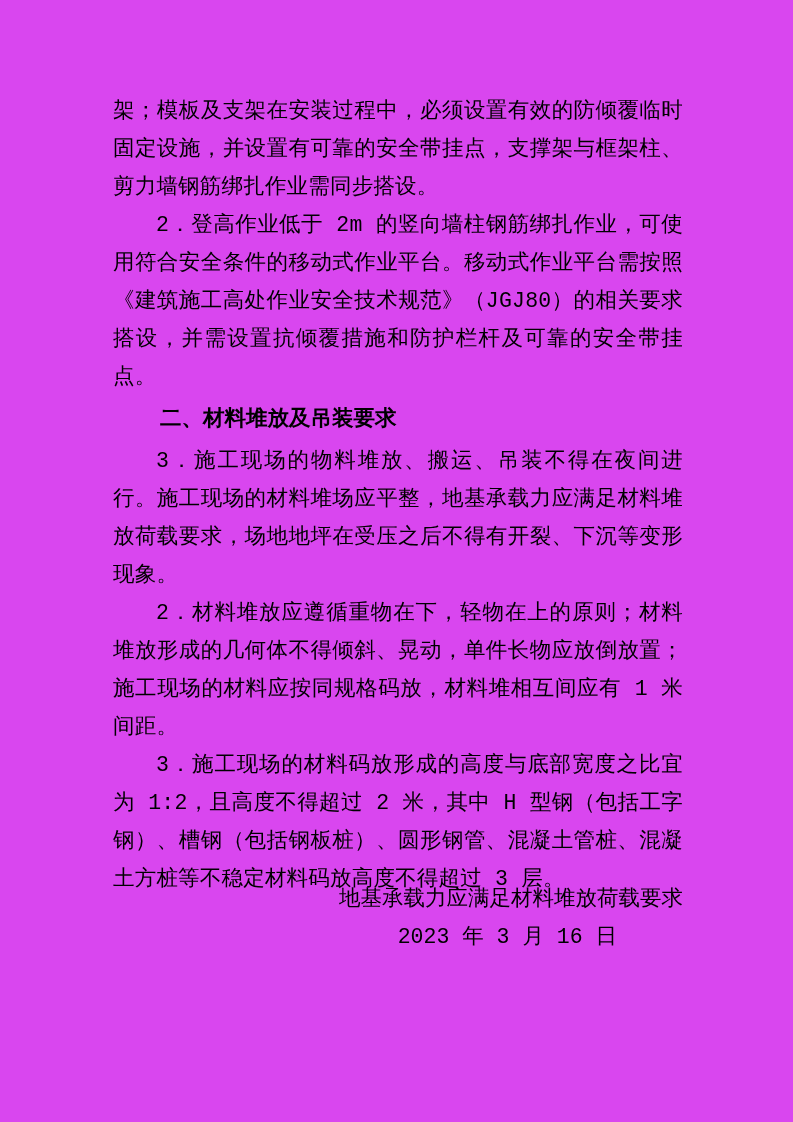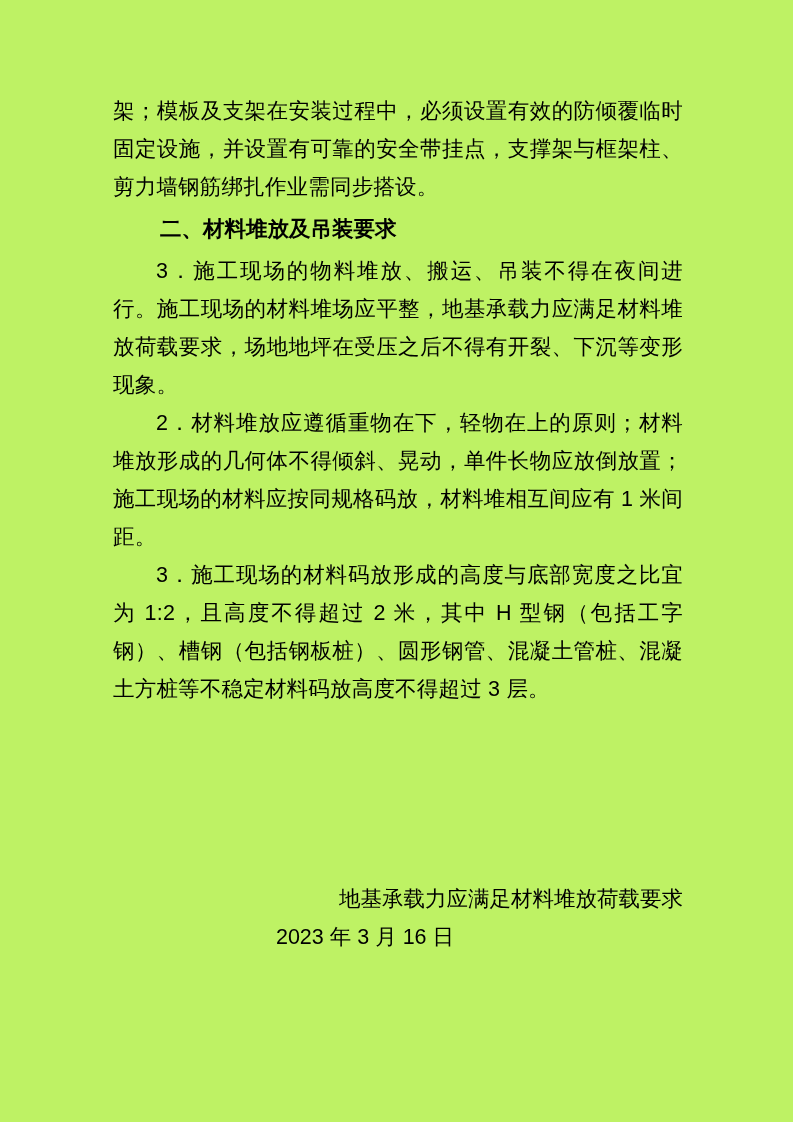--- a/index.html
+++ b/index.html
@@ -3,26 +3,26 @@
 <meta charset="utf-8">
 <style>
   html, body {
     margin: 0;
     padding: 0;
     background: #f0f0f0;
   }
   .page {
     width: 793px;
     height: 1122px;
-    background: #bef264;
+    background: #d946ef;
     margin: 0 auto;
     position: relative;
     box-sizing: border-box;
     overflow: hidden;
-    font-family: Liberation Sans, sans-serif;
+    font-family: Liberation Mono, monospace;
     color: #000000;
   }
   .content {
     position: absolute;
     left: 113px;
     top: 92px;
     width: 570px;
   }
   .para {
     font-size: 21.5px;
@@ -50,31 +50,31 @@
     font-size: 21.5px;
     line-height: 38px;
     text-align: right;
   }
   .sign-line {
     display: block;
   }
   .sign-date {
     display: block;
     padding-right: 66px;
-    text-align: center;
   }
 </style>
 </head>
 <body>
 
 <div class="page">
   <div class="content">
 
     <p class="para">架；模板及支架在安装过程中，必须设置有效的防倾覆临时固定设施，并设置有可靠的安全带挂点，支撑架与框架柱、剪力墙钢筋绑扎作业需同步搭设。</p>
 
+    <p class="para indent">2．登高作业低于 2m 的竖向墙柱钢筋绑扎作业，可使用符合安全条件的移动式作业平台。移动式作业平台需按照《建筑施工高处作业安全技术规范》（JGJ80）的相关要求搭设，并需设置抗倾覆措施和防护栏杆及可靠的安全带挂点。</p>
 
     <p class="heading">二、材料堆放及吊装要求</p>
 
     <p class="para indent">3．施工现场的物料堆放、搬运、吊装不得在夜间进行。施工现场的材料堆场应平整，地基承载力应满足材料堆放荷载要求，场地地坪在受压之后不得有开裂、下沉等变形现象。</p>
 
     <p class="para indent">2．材料堆放应遵循重物在下，轻物在上的原则；材料堆放形成的几何体不得倾斜、晃动，单件长物应放倒放置；施工现场的材料应按同规格码放，材料堆相互间应有 1 米间距。</p>
 
     <p class="para indent">3．施工现场的材料码放形成的高度与底部宽度之比宜为 1:2，且高度不得超过 2 米，其中 H 型钢（包括工字钢）、槽钢（包括钢板桩）、圆形钢管、混凝土管桩、混凝土方桩等不稳定材料码放高度不得超过 3 层。</p>
 
   </div>

